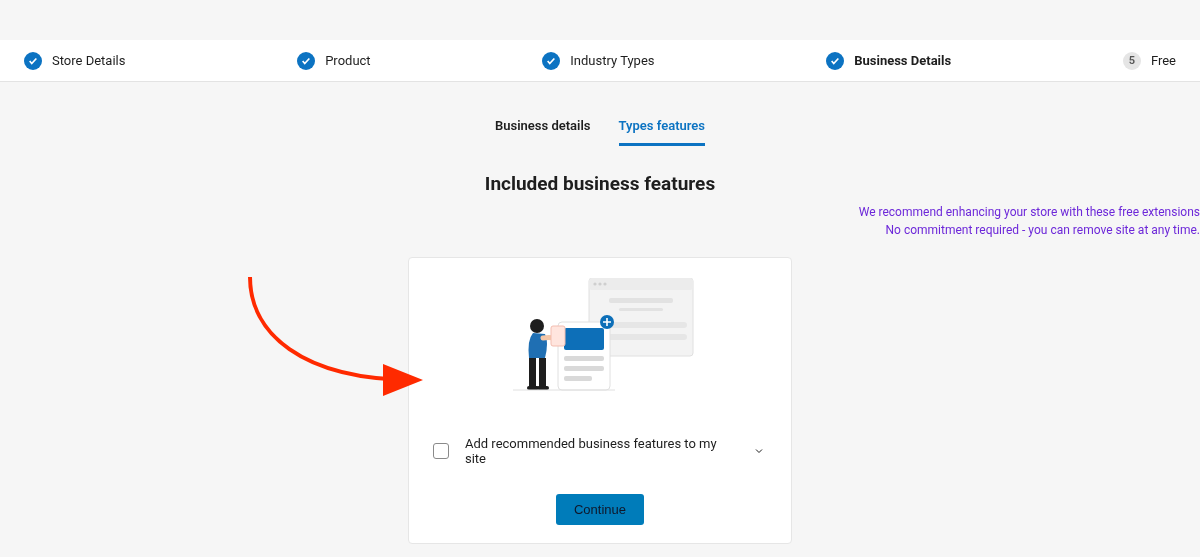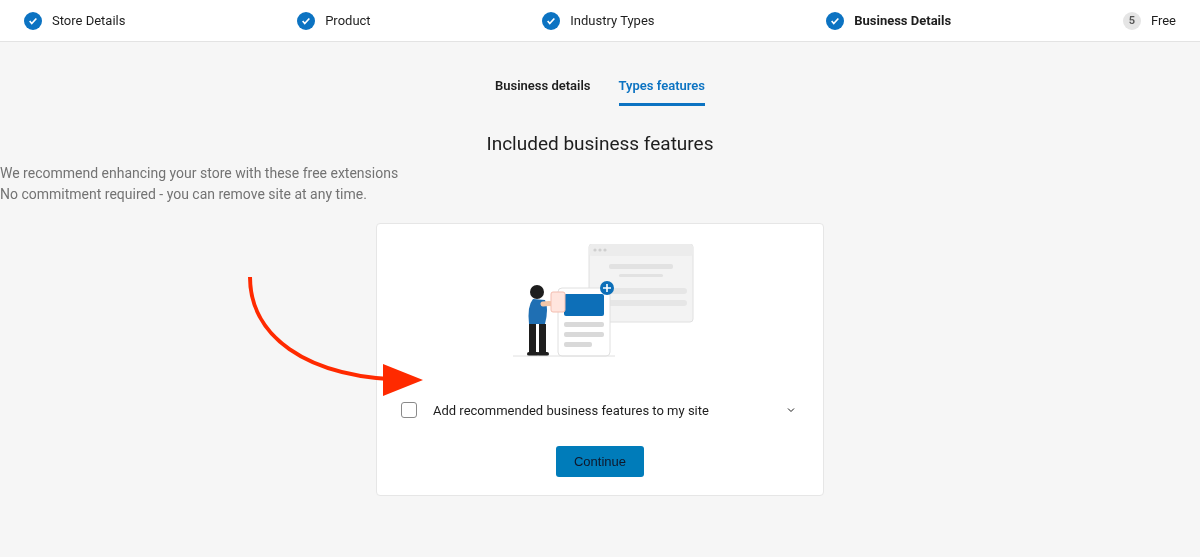--- a/index.html
+++ b/index.html
@@ -14,20 +14,21 @@
   }
   
   .stepper {
     display: flex;
     align-items: center;
     justify-content: space-between;
     padding: 0 24px;
     height: 42px;
     background: #fff;
     border-bottom: 1px solid #e3e3e3;
+    margin-top: 40px;
   }
   .step {
     display: flex;
     align-items: center;
     gap: 10px;
     font-size: 13px;
     color: #1e1e1e;
     cursor: pointer;
   }
   .step.active .step-label { font-weight: 700; }
@@ -65,33 +66,33 @@
   .tab.active {
     color: #0c73c2;
     border-bottom-color: #0c73c2;
   }
 
   
   .heading {
     text-align: center;
     margin-top: 26px;
     font-size: 19px;
-    font-weight: 400;
+    font-weight: 700;
   }
   .subhead {
-    text-align: left;
+    text-align: right;
     margin-top: 8px;
-    font-size: 14px;
-    color: #737373;
+    font-size: 12px;
+    color: #6d28d9;
     line-height: 1.5;
   }
 
   
   .card {
-    width: 448px;
+    width: 384px;
     margin: 18px auto 0 auto;
     background: #fff;
     border: 1px solid #e6e6e6;
     border-radius: 4px;
     padding: 20px 20px 18px 20px;
   }
   .illustration-wrap {
     display: flex;
     justify-content: center;
     margin-bottom: 28px;

